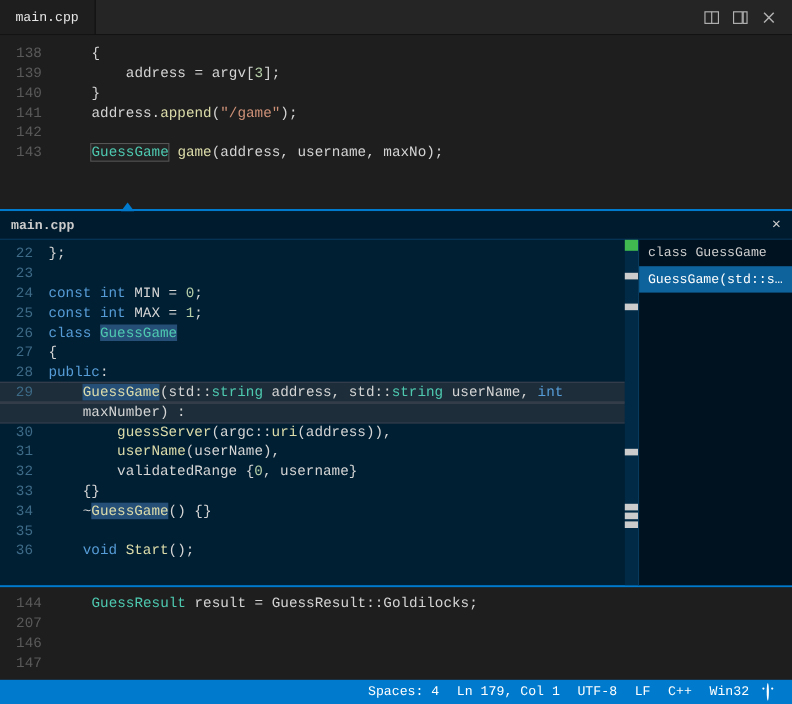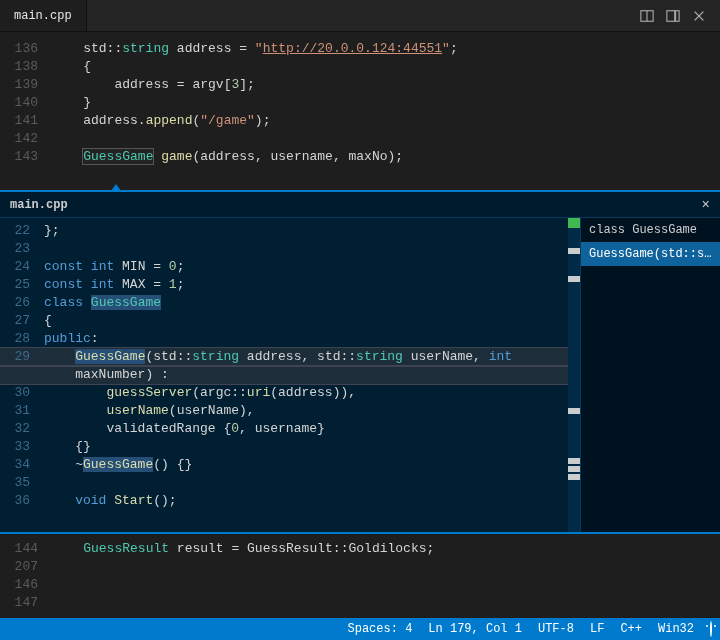--- a/index.html
+++ b/index.html
@@ -151,21 +151,21 @@
 
   .statusbar {
     position: absolute;
     bottom: 0; left: 0; right: 0;
     height: 22px;
     background: #007acc;
     color: #fff;
     display: flex;
     align-items: center;
     font-size: 12px;
-    padding: 0 8px;
+    padding: 0 21px;
     gap: 16px;
   }
   .statusbar .flex { flex:1; }
   .statusbar .item { white-space: nowrap; }
   .smile {
     width: 14px; height:14px;
     border: 1.5px solid #fff;
     border-radius: 50%;
     position: relative;
   }
@@ -206,24 +206,20 @@
       <svg viewBox="0 0 16 16">
           <line x1="3" y1="3" x2="13" y2="13" stroke="#ccc" stroke-width="1.5"></line>
           <line x1="13" y1="3" x2="3" y2="13" stroke="#ccc" stroke-width="1.5"></line>
         </svg>
     </span>
   </div>
 </div>
 
 <div class="editor" id="ed-top" style="height:158px; padding-top:8px;">
     <div class="line">
-      <div class="ln">136</div>
-      <div class="code"><span class="c-pln">    std::</span><span class="c-type">string</span><span class="c-pln"> address = </span><span class="c-str">"</span><span class="c-url">http://20.0.0.124:44551</span><span class="c-str">"</span><span class="c-pln">;</span></div>
-    </div>
-    <div class="line">
       <div class="ln">138</div>
       <div class="code"><span class="c-pln">    {</span></div>
     </div>
     <div class="line">
       <div class="ln">139</div>
       <div class="code"><span class="c-pln">        address = argv[</span><span class="c-num">3</span><span class="c-pln">];</span></div>
     </div>
     <div class="line">
       <div class="ln">140</div>
       <div class="code"><span class="c-pln">    }</span></div>

